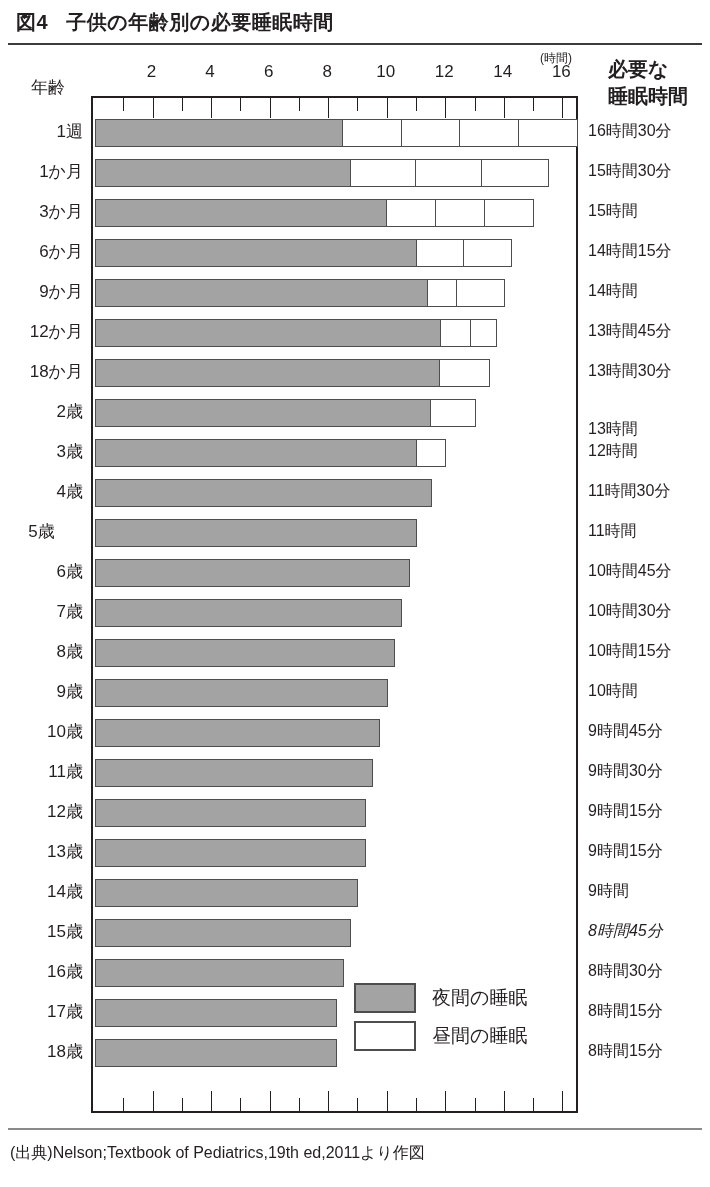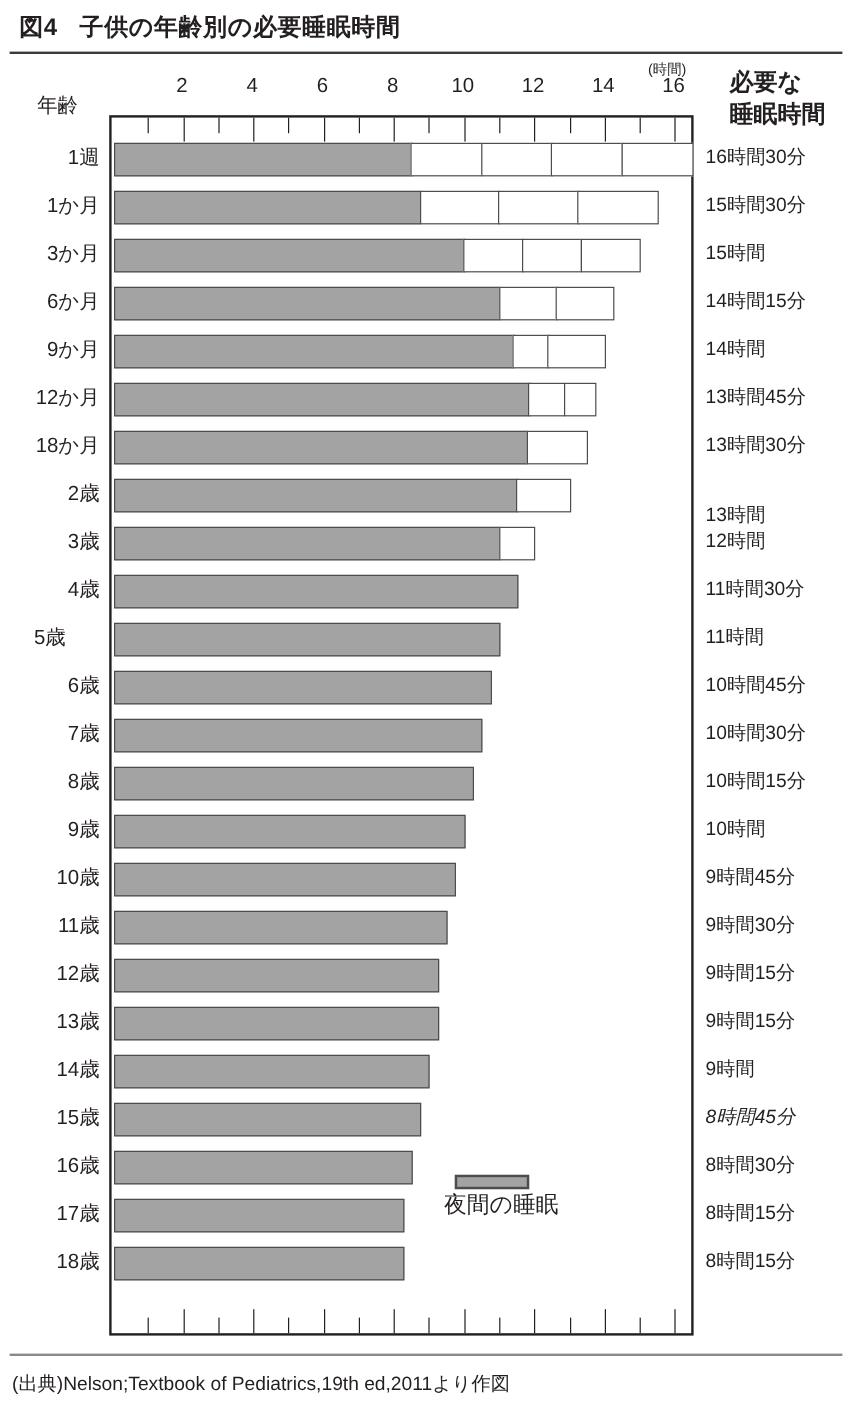--- a/index.html
+++ b/index.html
@@ -95,21 +95,21 @@
   }
   .seg:first-child{margin-left:0;}
   .seg.night{background:#a3a3a3;}
   .seg.day{background:#ffffff;}
 
   
   .legend{
     position:absolute;left:352px;top:977px;
   }
   .legend-row{
-    display:flex;align-items:center;height:38px;flex-direction:column;
+    display:flex;align-items:center;height:38px;
   }
   .legend-swatch{
     width:62px;height:30px;box-sizing:border-box;
     border:2px solid #4d4d4d;
   }
   .legend-swatch.night{background:#a3a3a3;}
   .legend-swatch.day{background:#ffffff;}
   .legend-text{
     margin-left:16px;font-size:19px;white-space:nowrap;
   }
@@ -335,19 +335,23 @@
         <div class="bar-wrap" style="left: 2px; top: 941px; height: 28px; width: 241.5px;">
           <div class="seg night" style="width: 241.5px;"></div>
         </div>
       </div>
 
     <div class="legend" style="left:261px;top:881px;">
       <div class="legend-row">
         <span class="legend-swatch night"></span>
         <span class="legend-text">夜間の睡眠</span>
       </div>
+      <div class="legend-row">
+        <span class="legend-swatch day"></span>
+        <span class="legend-text">昼間の睡眠</span>
+      </div>
     </div>
   </div>
 
   <div class="source-rule"></div>
   <div class="source-text">(出典)Nelson;Textbook of Pediatrics,19th ed,2011より作図</div>
 
 </div>
 
 </body></html>

